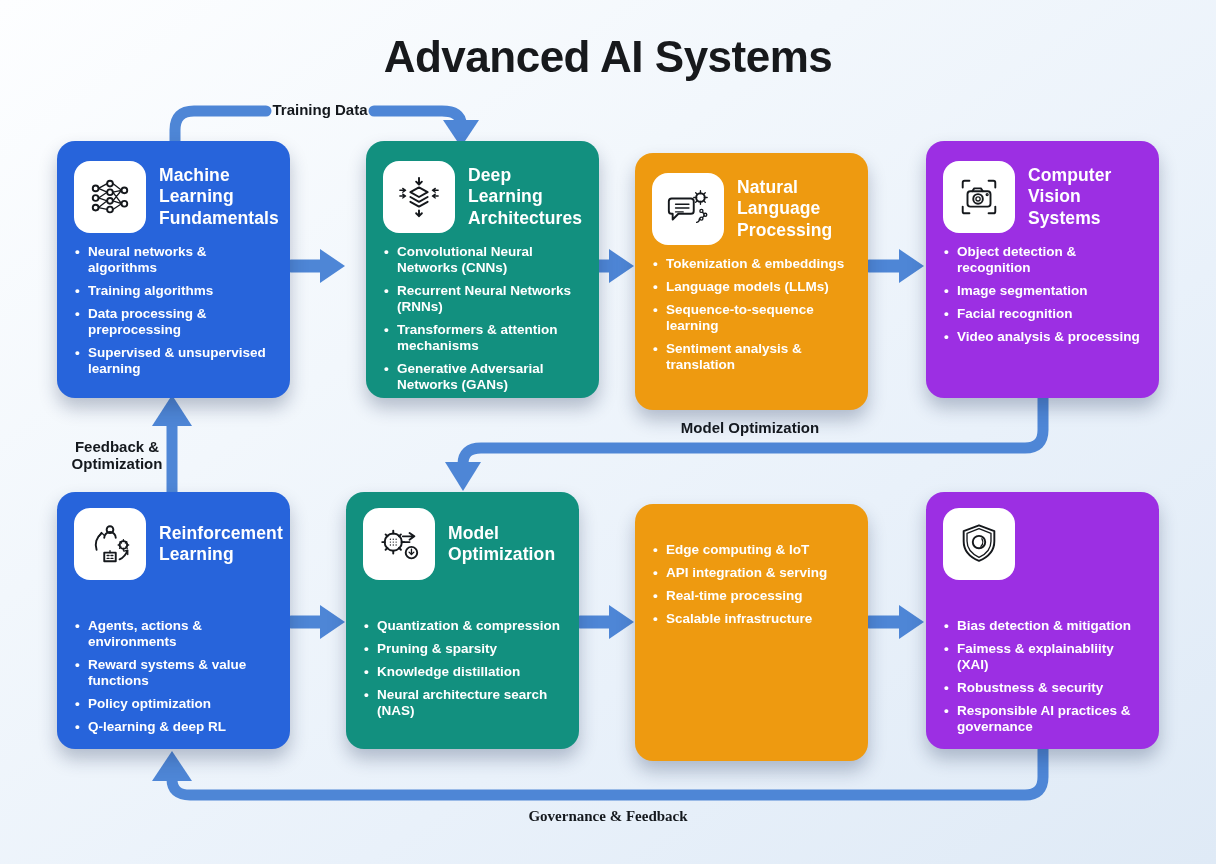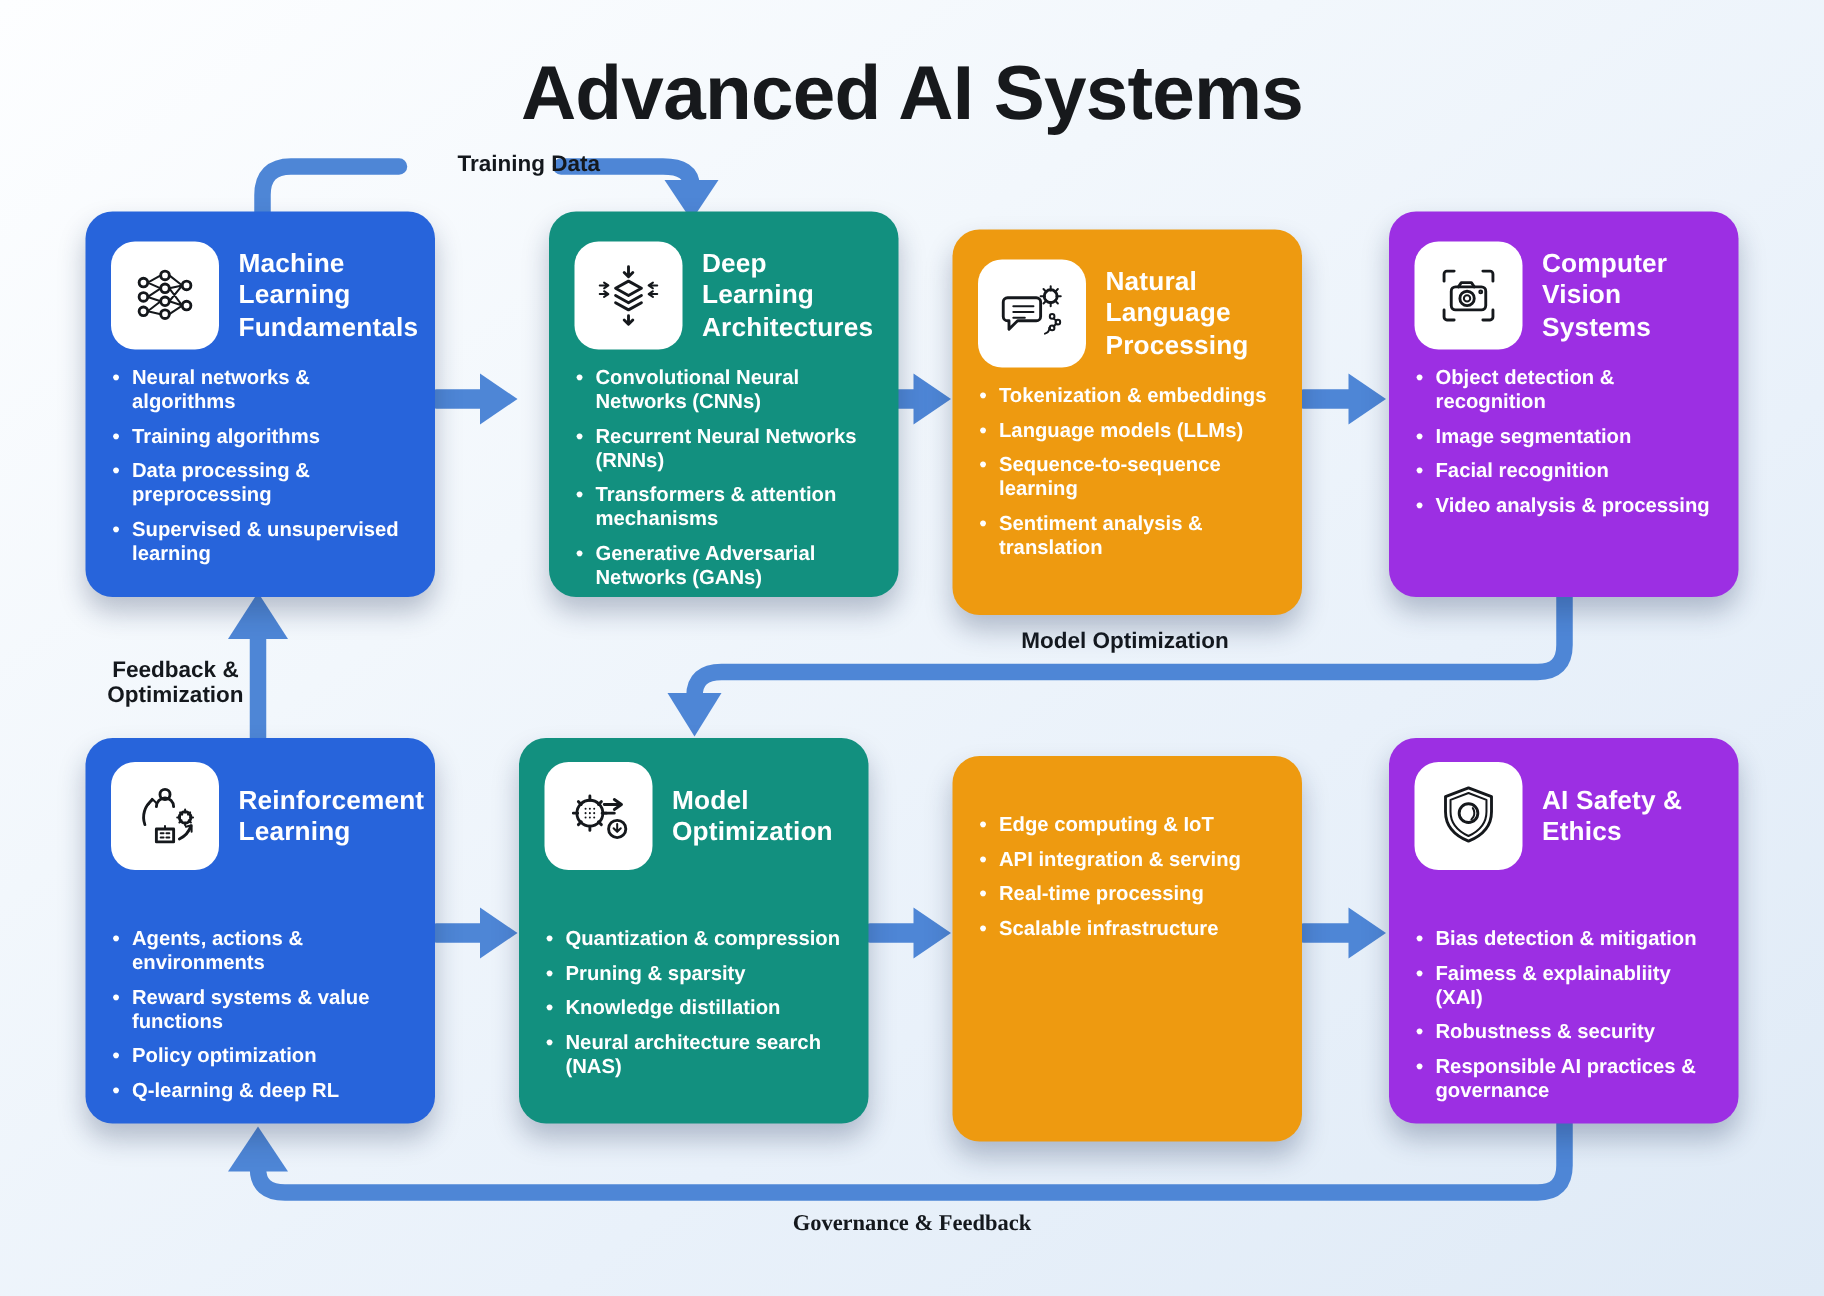--- a/index.html
+++ b/index.html
@@ -3,21 +3,21 @@
 <meta charset="utf-8">
 <style>
   html,body{margin:0;padding:0;background:#fff;}
   .canvas{
     position:relative;width:1216px;height:864px;overflow:hidden;
     background:linear-gradient(145deg,#fdfeff 0%,#f2f7fc 35%,#e9f1fa 65%,#dfeaf6 100%);
     font-family:"Liberation Sans","DejaVu Sans",sans-serif;
   }
   .diagram-title{
     position:absolute;top:32px;left:0;right:0;margin:0;text-align:center;
-    font-size:51px;font-weight:800;letter-spacing:-0.5px;color:#17191c;
+    font-size:44px;font-weight:800;letter-spacing:-0.5px;color:#17191c;
   }
   .connectors{position:absolute;left:0;top:0;width:1216px;height:864px;}
   .connectors path.line{fill:none;stroke:#4e86d6;stroke-linecap:round;stroke-linejoin:round;}
   .connectors .loop{stroke-width:11px;}
   .connectors .short{stroke-width:13px;}
   .connectors polygon{fill:#4e86d6;}
   .flow-label{
     position:absolute;font-size:15px;font-weight:600;color:#14181d;
     text-align:center;line-height:1.15;
   }
@@ -84,21 +84,21 @@
     <g>
       <path class="line short" d="M 291 622 L 322 622"></path>
         <polygon points="320,605 320,639 345,622"></polygon>
       <path class="line short" d="M 580 622 L 611 622"></path>
         <polygon points="609,605 609,639 634,622"></polygon>
       <path class="line short" d="M 869 622 L 901 622"></path>
         <polygon points="899,605 899,639 924,622"></polygon>
     </g>
   </svg>
 
-  <div class="flow-label" style="left:240px;top:101px;width:160px;text-align:right;">Training Data</div>
+  <div class="flow-label" style="left:240px;top:101px;width:160px;">Training Data</div>
   <div class="flow-label" style="left:650px;top:419px;width:200px;">Model Optimization</div>
   <div class="flow-label" style="left:58px;top:438px;width:118px;">Feedback &amp; Optimization</div>
   <div class="flow-label" style="left:498px;top:808px;width:220px;font-family:Liberation Serif, serif;">Governance &amp; Feedback</div>
 
   <section class="card c-blue row1" style="left:57px;top:141px;">
     <div class="card-head">
       <div class="icon-tile">
         <svg width="46" height="46" viewBox="0 0 48 48">
           <path class="thin" d="M12 15 L21 10 M12 15 L21 19 M12 25 L21 19 M12 25 L21 28 M12 35 L21 28 M12 35 L21 37 M27 10 L36 17 M27 19 L36 17 M27 19 L36 31 M27 28 L36 31 M27 37 L36 31 M27 28 L36 17"></path>
           <circle class="fillnode" cx="9" cy="15" r="3"></circle>
@@ -332,21 +332,20 @@
   <section class="card c-purple row2" style="left:926px;top:492px;">
     <div class="card-head">
       <div class="icon-tile">
         <svg width="46" height="46" viewBox="0 0 48 48">
           <path d="M24 4.5 L40 10.5 V21 c0 10.5 -7.5 17 -16 20.5 C15.5 38 8 31.5 8 21 V10.5 Z"></path>
           <path class="thin" d="M24 8 L36.5 12.8 V21 c0 8.6 -6 13.9 -12.5 16.9 C17.5 34.9 11.5 29.6 11.5 21 V12.8 Z"></path>
           <circle cx="24" cy="22" r="6.5"></circle>
           <path class="thin" d="M27 18.5 a6.5 6.5 0 0 1 0.5 6 l-1.5 2"></path>
         </svg>
       </div>
-      <h2 class="card-title">AI Safety &amp; Ethics</h2>
     </div>
     <ul class="bullets">
       <li>
           <span class="dot">•</span>
           <span>Bias detection &amp; mitigation</span>
         </li>
       <li>
           <span class="dot">•</span>
           <span>Faimess &amp; explainabliity (XAI)</span>
         </li>

